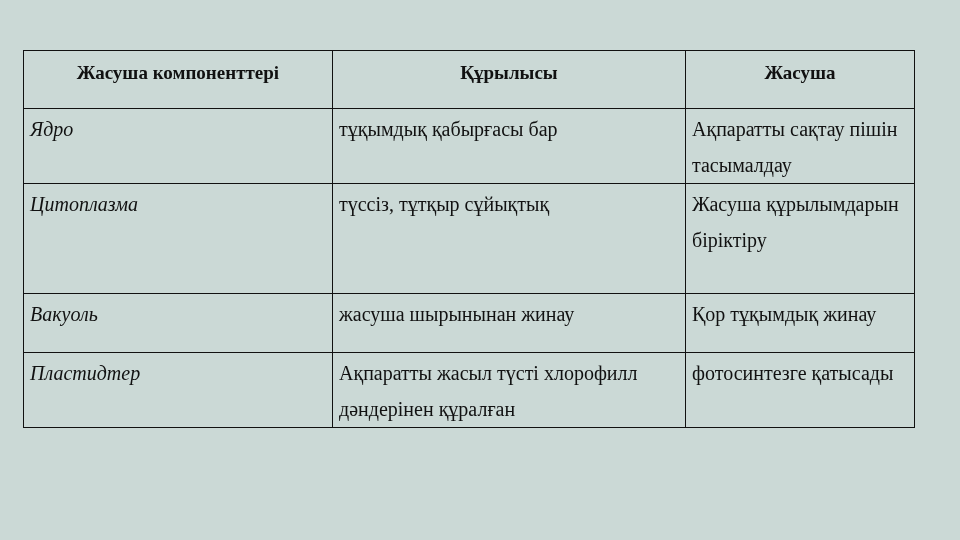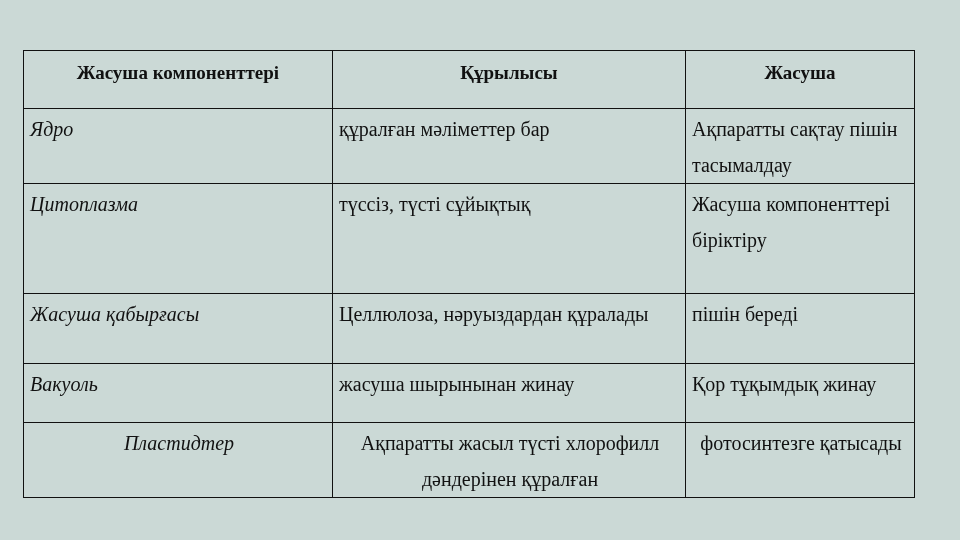--- a/index.html
+++ b/index.html
@@ -51,21 +51,21 @@
       font-style: italic;
     }
     col.c1 { width: 309px; }
     col.c2 { width: 353px; }
     col.c3 { width: 229px; }
     tr.r-head { height: 58px; }
     tr.r1 { height: 72px; }
     tr.r2 { height: 110px; }
     tr.r3 { height: 70px; }
     tr.r4 { height: 59px; }
-    tr.r5 { height: 72px; text-align: center; }
+    tr.r5 { height: 72px; }
   </style>
 </head>
 <body>
 
 <div class="slide">
   <table class="cells">
     <colgroup>
       <col class="c1">
       <col class="c2">
       <col class="c3">
@@ -73,32 +73,27 @@
     <thead>
       <tr class="r-head">
         <th>Жасуша компоненттері</th>
         <th>Құрылысы</th>
         <th>Жасуша</th>
       </tr>
     </thead>
     <tbody>
       <tr class="r1">
         <td class="component">Ядро</td>
-        <td>құралған мәліметтер бар</td>
+        <td>тұқымдық қабырғасы бар</td>
         <td>Ақпаратты сақтау пішін тасымалдау</td>
       </tr>
       <tr class="r2">
         <td class="component">Цитоплазма</td>
-        <td>түссіз, түсті сұйықтық</td>
-        <td>Жасуша компоненттері біріктіру</td>
-      </tr>
-      <tr class="r3">
-        <td class="component">Жасуша қабырғасы</td>
-        <td>Целлюлоза, нәруыздардан құралады</td>
-        <td>пішін береді</td>
+        <td>түссіз, тұтқыр сұйықтық</td>
+        <td>Жасуша құрылымдарын біріктіру</td>
       </tr>
       <tr class="r4">
         <td class="component">Вакуоль</td>
         <td>жасуша шырынынан жинау</td>
         <td>Қор тұқымдық жинау</td>
       </tr>
       <tr class="r5">
         <td class="component">Пластидтер</td>
         <td>Ақпаратты жасыл түсті хлорофилл дәндерінен құралған</td>
         <td>фотосинтезге қатысады</td>

